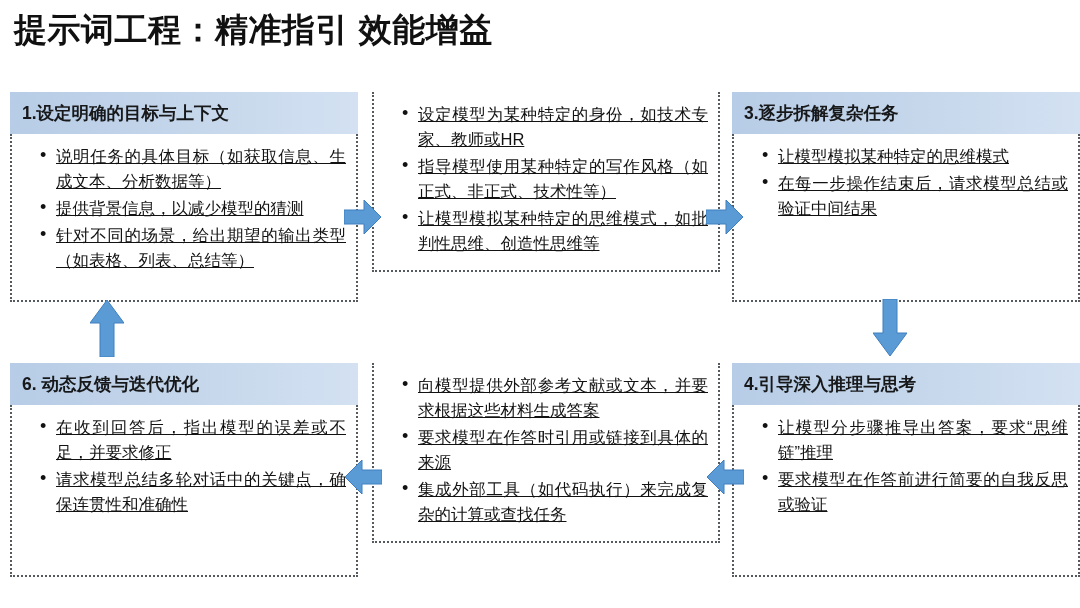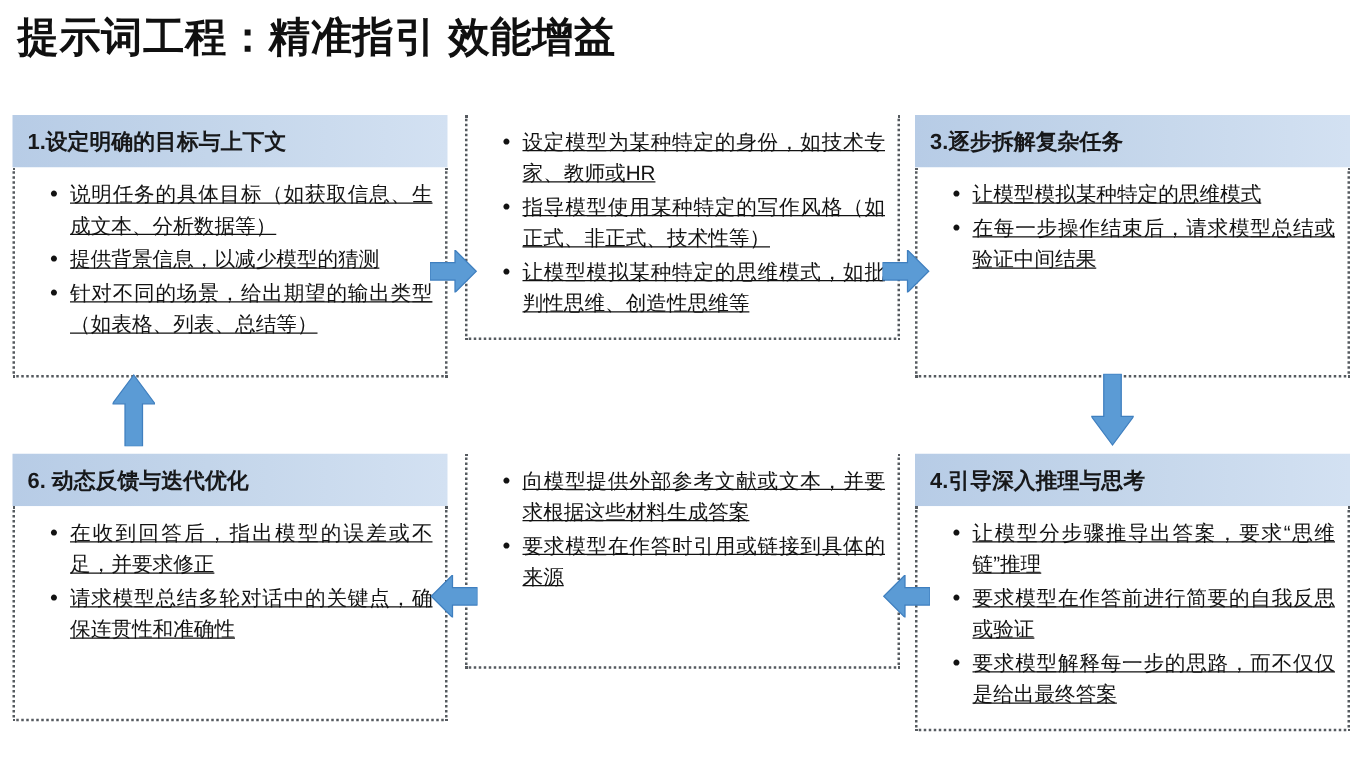--- a/index.html
+++ b/index.html
@@ -149,31 +149,31 @@
       <li>请求模型总结多轮对话中的关键点，确保连贯性和准确性</li>
     </ul>
   </div>
 </div>
 
 <div class="card" id="card-5">
   <div class="card-body">
     <ul>
       <li>向模型提供外部参考文献或文本，并要求根据这些材料生成答案</li>
       <li>要求模型在作答时引用或链接到具体的来源</li>
+      <li>集成外部工具（如代码执行）来完成复杂的计算或查找任务</li>
     </ul>
   </div>
 </div>
 
 <div class="card" id="card-4">
   <div class="card-header">4.引导深入推理与思考</div>
   <div class="card-body">
     <ul>
       <li>让模型分步骤推导出答案，要求“思维链”推理</li>
       <li>要求模型在作答前进行简要的自我反思或验证</li>
-      <li>要求模型解释每一步的思路，而不仅仅是给出最终答案</li>
     </ul>
   </div>
 </div>
 
 <div class="arrow" id="arrow-1-2">
   <svg width="38" height="34" viewBox="0 0 38 34" aria-hidden="true">
     <polygon points="0,10 20,10 20,0 37,17 20,34 20,24 0,24" fill="#5b9bd5" stroke="#3f7fbf" stroke-width="1"></polygon>
   </svg>
 </div>
 

